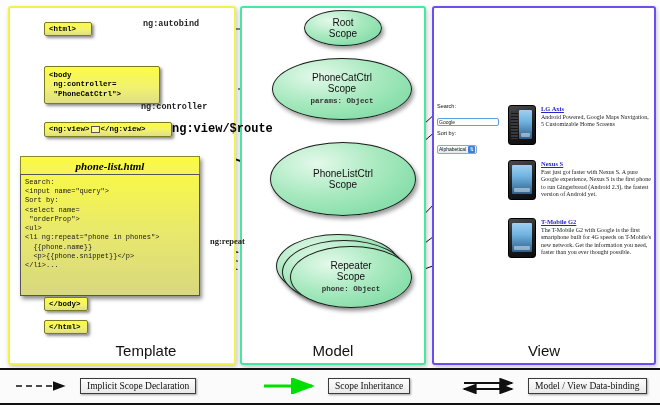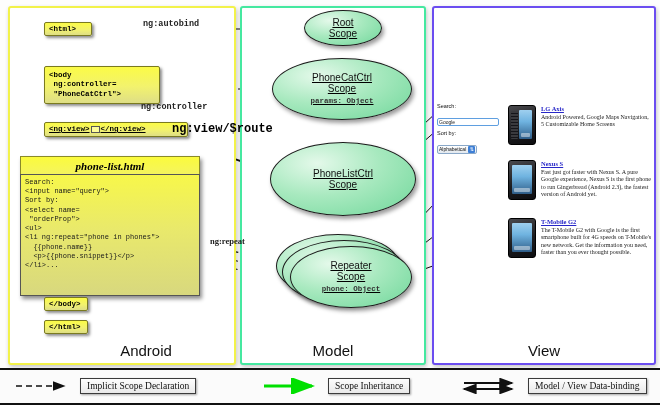--- a/index.html
+++ b/index.html
@@ -50,21 +50,21 @@
     font-size: 7.5px;
     color: #000;
     line-height: 1.25;
     padding: 2px 4px;
     box-sizing: border-box;
     white-space: pre;
     margin-left: 28px;
   }
   #box-html   { left: 16px;  top: 22px;  width: 48px;  height: 14px; }
   #box-body   { left: 16px;  top: 66px;  width: 116px; height: 38px; padding-top: 4px; }
-  #box-ngview { left: 16px;  top: 122px; width: 144px; height: 15px; text-decoration: underline; }
+  #box-ngview { left: 16px;  top: 122px; width: 128px; height: 15px; }
   #box-bodyend{ left: 16px;  top: 297px; width: 44px;  height: 14px; }
   #box-htmlend{ left: 16px;  top: 320px; width: 44px;  height: 14px; }
   .ngview-slot {
     display: inline-block;
     width: 7px; height: 5px;
     border: 1px solid #555;
     background: #fdfd9a;
     vertical-align: middle;
     margin: 0 1px;
   }
@@ -111,21 +111,20 @@
     background: radial-gradient(ellipse at 32% 28%, #e4f9ea 0%, #a8e9bf 45%, #6fd79a 100%);
     border: 1.4px solid #1c1c1c;
     box-shadow: 2px 3px 4px rgba(0,0,0,0.4);
     display: flex;
     flex-direction: column;
     align-items: center;
     justify-content: center;
     text-align: center;
     color: #000;
     box-sizing: border-box;
-    text-decoration: underline;
   }
   .scope .sc-title {
     font-family: "Liberation Sans", sans-serif;
     font-size: 10px;
     line-height: 11px;
     color: #111;
   }
   .scope .sc-props {
     font-family: "Liberation Mono", monospace;
     font-weight: bold;
@@ -360,21 +359,21 @@
     </g>
 
     <g>
       <path d="M40,138 L24,156" stroke="#888" stroke-width="0.8" fill="none"></path>
       <path d="M80,138 L196,156" stroke="#888" stroke-width="0.8" fill="none"></path>
       <path d="M80,138 L40,138" stroke="#888" stroke-width="0.8" fill="none"></path>
     </g>
   </svg>
 
   <div id="col-template" class="column">
-    <div class="col-label">Android</div>
+    <div class="col-label">Template</div>
   </div>
 
   <div id="box-html" class="tagbox">&lt;html&gt;</div>
   <div id="box-body" class="tagbox">&lt;body
  ng:controller=
  "PhoneCatCtrl"&gt;</div>
 
   <div id="box-ngview" class="tagbox"><span>&lt;ng:view&gt;</span><span class="ngview-slot"></span><span>&lt;/ng:view&gt;</span></div>
 
   <div id="note-phonelist">

